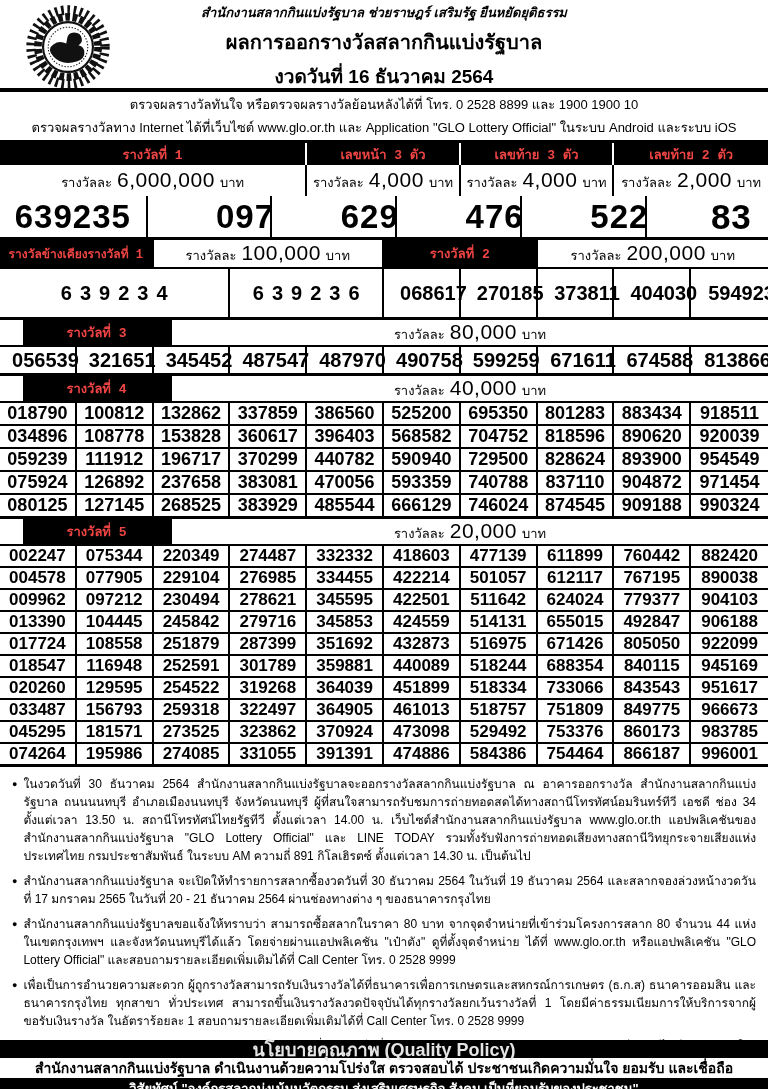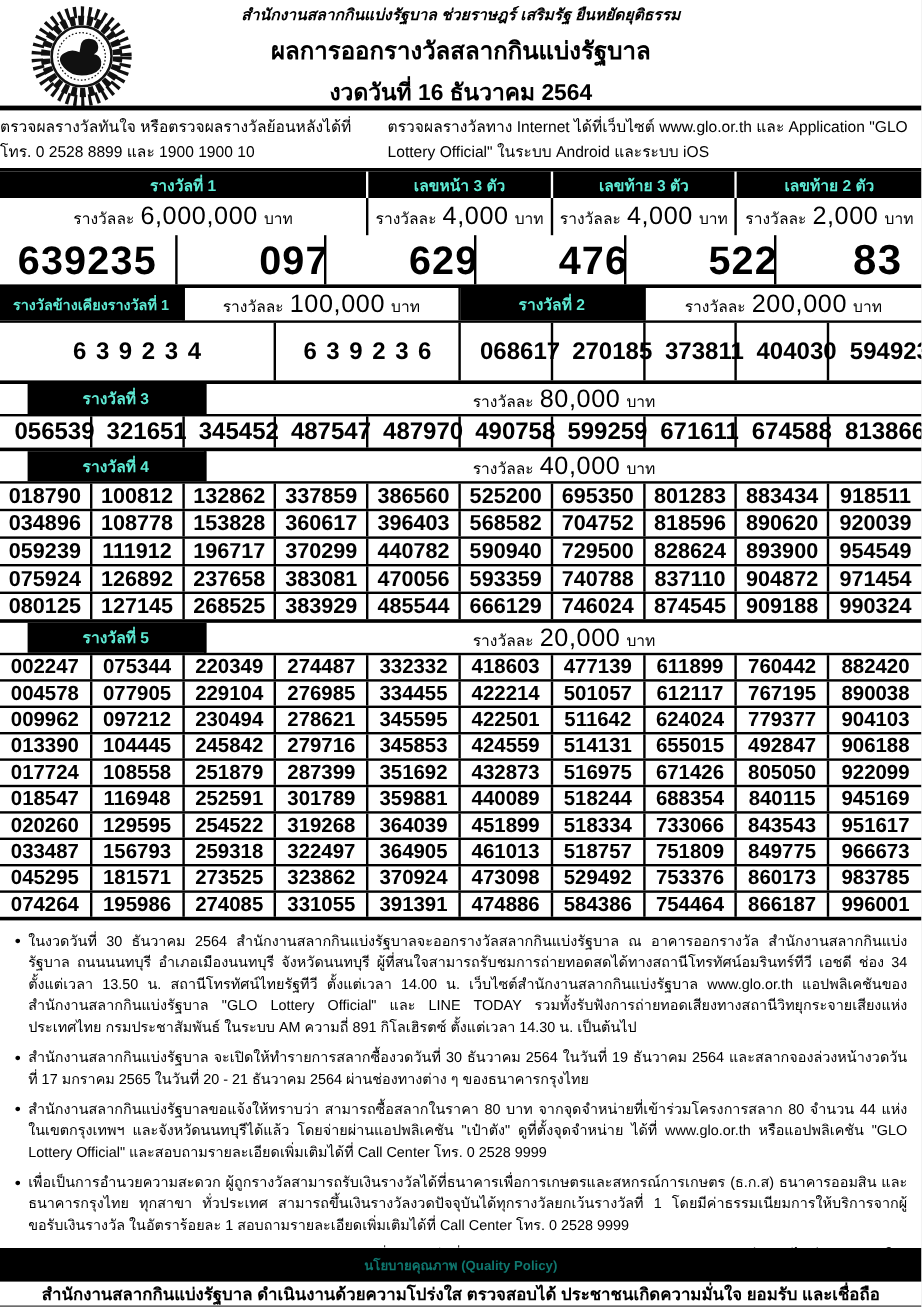--- a/index.html
+++ b/index.html
@@ -10,27 +10,27 @@
     position:relative; margin:0 auto; overflow:hidden;
   }
   
   .hdr { height:88px; position:relative; }
   .hdr-logo { position:absolute; left:18px; top:4px; }
   .hdr-text { height:100%; display:flex; flex-direction:column; align-items:center; justify-content:center; gap:3px; padding-top:4px;}
   .motto { font-size:13px; font-style:italic; font-weight:bold; }
   .title { font-size:20px; font-weight:bold; }
   .drawdate { font-size:19px; font-weight:bold; }
   .black-bar { height:4px; background:#000; width:100%; }
-  .info { height:48px; display:flex; flex-direction:row; justify-content:center; align-items:center; gap:2px; }
+  .info { height:48px; display:flex; flex-direction:column; justify-content:center; align-items:center; gap:2px; }
   .info div { font-size:13px; }
   
   .row { display:flex; width:100%; }
   .c40{width:40%;} .c30{width:30%;} .c20{width:20%;} .c10{width:10%;padding-left:24px;} .c80{width:80%;}
   .cell { display:flex; align-items:center; justify-content:center; }
-  .blackcell { background:#000; color:#5eead4; font-size:13px; font-weight:bold; }
+  .blackcell { background:#000; color:#ef4444; font-size:13px; font-weight:bold;font-family:Liberation Mono, monospace; }
   
   .sec { border-bottom:3px solid #000; }
   .sec-t1 { border-top:3px solid #000; }
   .t1-head { height:22px; }
   .t1-head .blackcell:not(:last-child){ border-right:2px solid #fff; }
   .t1-amount { height:31px; }
   .t1-amount .cell:not(:last-child){ border-right:2px solid #000; }
   .amt { display:flex; align-items:baseline; gap:5px; }
   .amt .pre, .amt .unit { font-size:13px; }
   .amt .val { font-size:21px; letter-spacing:0.5px; }
@@ -55,21 +55,21 @@
               font-weight:bold; }
   .num-cell:not(:nth-child(10)){ border-right:2px solid #000; }
   .g-p3 .num-cell { height:26px; font-size:20px;padding-left:16px; }
   .g-p4 .num-cell { height:21px; font-size:18px; }
   .g-p5 .num-cell { height:20px; font-size:17px; }
   
   .notes { height:273px; padding:8px 12px 0 12px; overflow:hidden; }
   .note { display:flex; gap:6px; margin-bottom:7px; font-size:12px; line-height:18px; text-align:justify; }
   .note .bullet { font-size:9px; line-height:18px; }
   
-  .f-bar1 { height:28px; background:#000; color:#0f766e; display:flex; align-items:center; justify-content:center; font-size:11px; font-weight:bold; }
+  .f-bar1 { height:18px; background:#000; color:#e5e5e5; display:flex; align-items:center; justify-content:center; font-size:18px; font-weight:bold; }
   .f-mid { height:20px; display:flex; align-items:center; justify-content:center; font-size:14px; font-weight:bold; }
   .f-bar2 { height:21px; background:#000; color:#fff; display:flex; align-items:center; justify-content:center; font-size:13px; font-weight:bold; }
 </style>
 </head>
 <body>
 
 <div class="page">
 
   <div class="hdr">
     <div class="hdr-logo">

